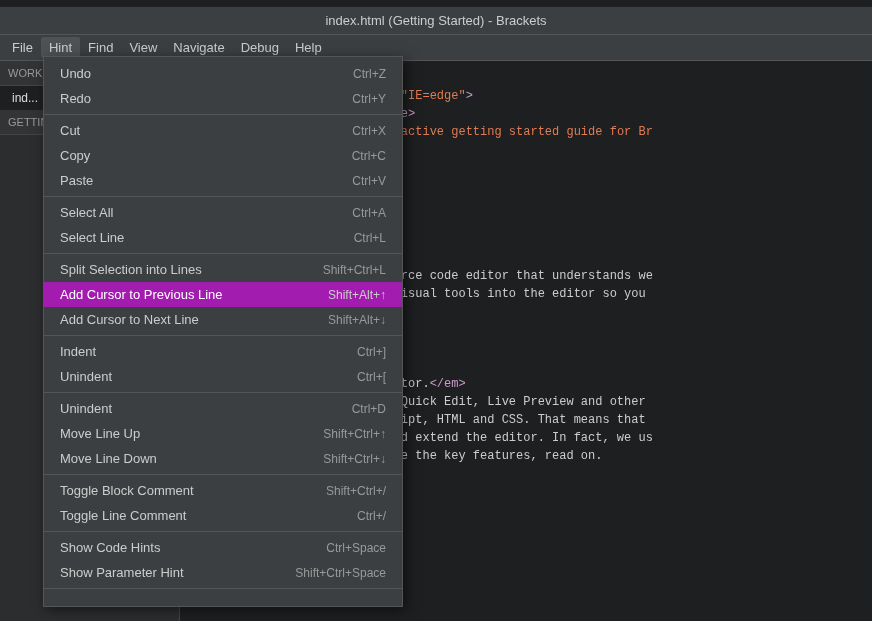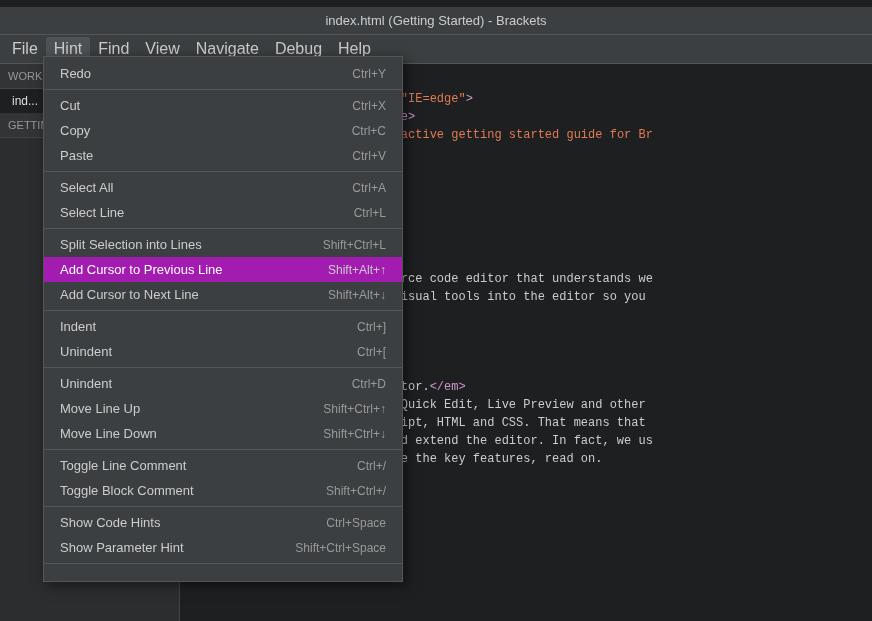--- a/index.html
+++ b/index.html
@@ -30,21 +30,21 @@
       background: #3c3f41;
       display: flex;
       align-items: center;
       padding: 2px 4px;
       border-bottom: 1px solid #555;
     }
     .menu-item {
       color: #cccccc;
       padding: 3px 8px;
       cursor: pointer;
-      font-size: 16px;
+      font-size: 13px;
       border-radius: 2px;
     }
     .menu-item.active {
       background: #4e5254;
     }
 
     
     #main-layout {
       display: flex;
       height: calc(621px - 56px);
@@ -183,20 +183,24 @@
     <div class="code-line"><span class="text-content">as some unique features like Quick Edit, Live Preview and other</span></div>
     <div class="code-line"><span class="text-content">rackets is written in JavaScript, HTML and CSS. That means that</span></div>
     <div class="code-line"><span class="text-content">skills necessary to modify and extend the editor. In fact, we us</span></div>
     <div class="code-line"><span class="text-content">To learn more about how to use the key features, read on.</span></div>
   </div>
 </div>
 
 <div id="dropdown-overlay">
 
   <div class="dropdown-item">
+    <span>Undo</span>
+    <span class="dropdown-shortcut">Ctrl+Z</span>
+  </div>
+  <div class="dropdown-item">
     <span>Redo</span>
     <span class="dropdown-shortcut">Ctrl+Y</span>
   </div>
   <div class="dropdown-separator"></div>
   <div class="dropdown-item">
     <span>Cut</span>
     <span class="dropdown-shortcut">Ctrl+X</span>
   </div>
   <div class="dropdown-item">
     <span>Copy</span>
@@ -245,27 +249,27 @@
   <div class="dropdown-item">
     <span>Move Line Up</span>
     <span class="dropdown-shortcut">Shift+Ctrl+↑</span>
   </div>
   <div class="dropdown-item">
     <span>Move Line Down</span>
     <span class="dropdown-shortcut">Shift+Ctrl+↓</span>
   </div>
   <div class="dropdown-separator"></div>
   <div class="dropdown-item">
+    <span>Toggle Block Comment</span>
+    <span class="dropdown-shortcut">Shift+Ctrl+/</span>
+  </div>
+  <div class="dropdown-item">
     <span>Toggle Line Comment</span>
     <span class="dropdown-shortcut">Ctrl+/</span>
   </div>
-  <div class="dropdown-item">
-    <span>Toggle Block Comment</span>
-    <span class="dropdown-shortcut">Shift+Ctrl+/</span>
-  </div>
   <div class="dropdown-separator"></div>
   <div class="dropdown-item">
     <span>Show Code Hints</span>
     <span class="dropdown-shortcut">Ctrl+Space</span>
   </div>
   <div class="dropdown-item">
     <span>Show Parameter Hint</span>
     <span class="dropdown-shortcut">Shift+Ctrl+Space</span>
   </div>
   <div class="dropdown-separator"></div>

